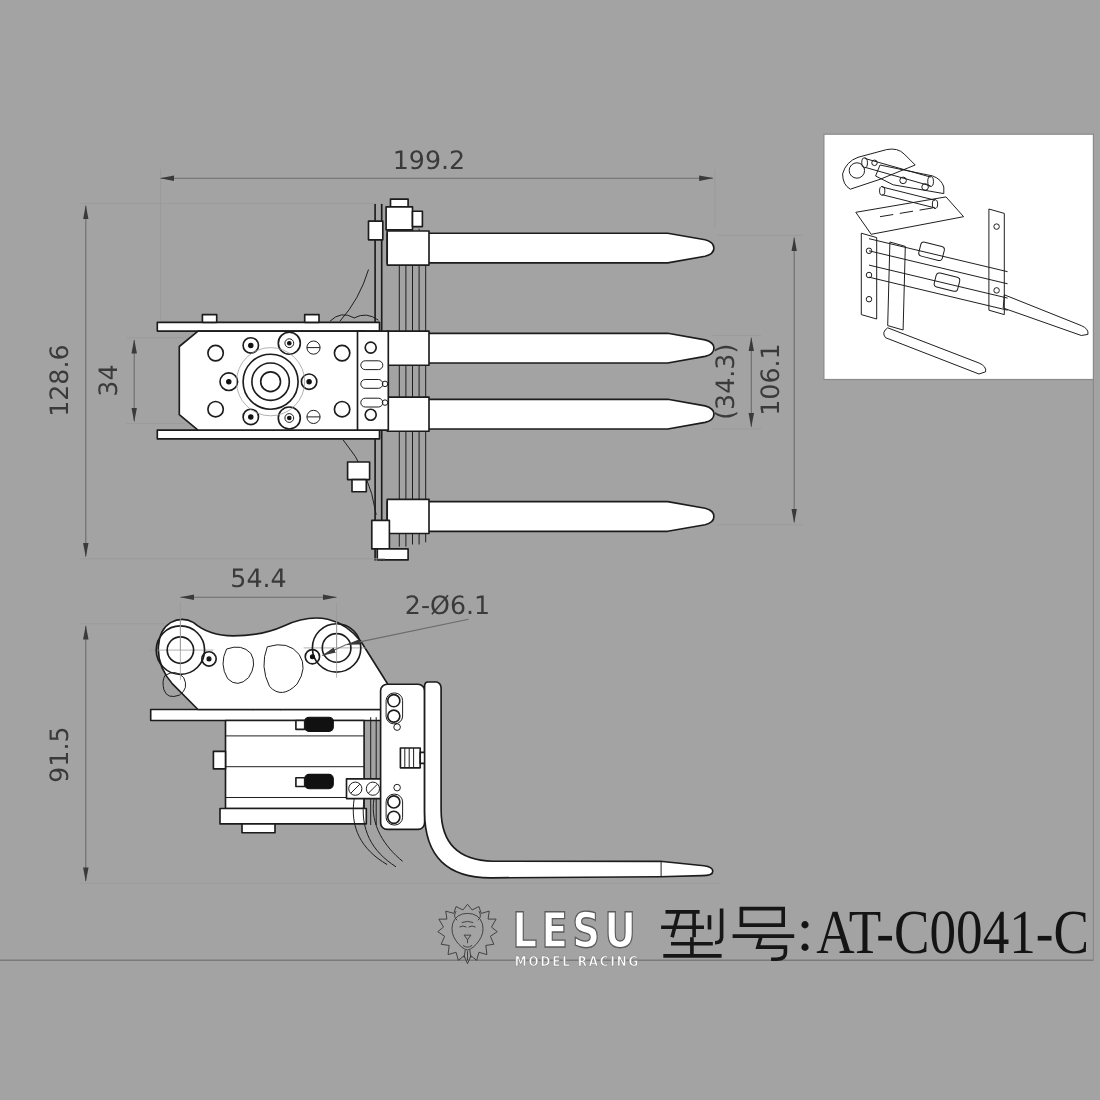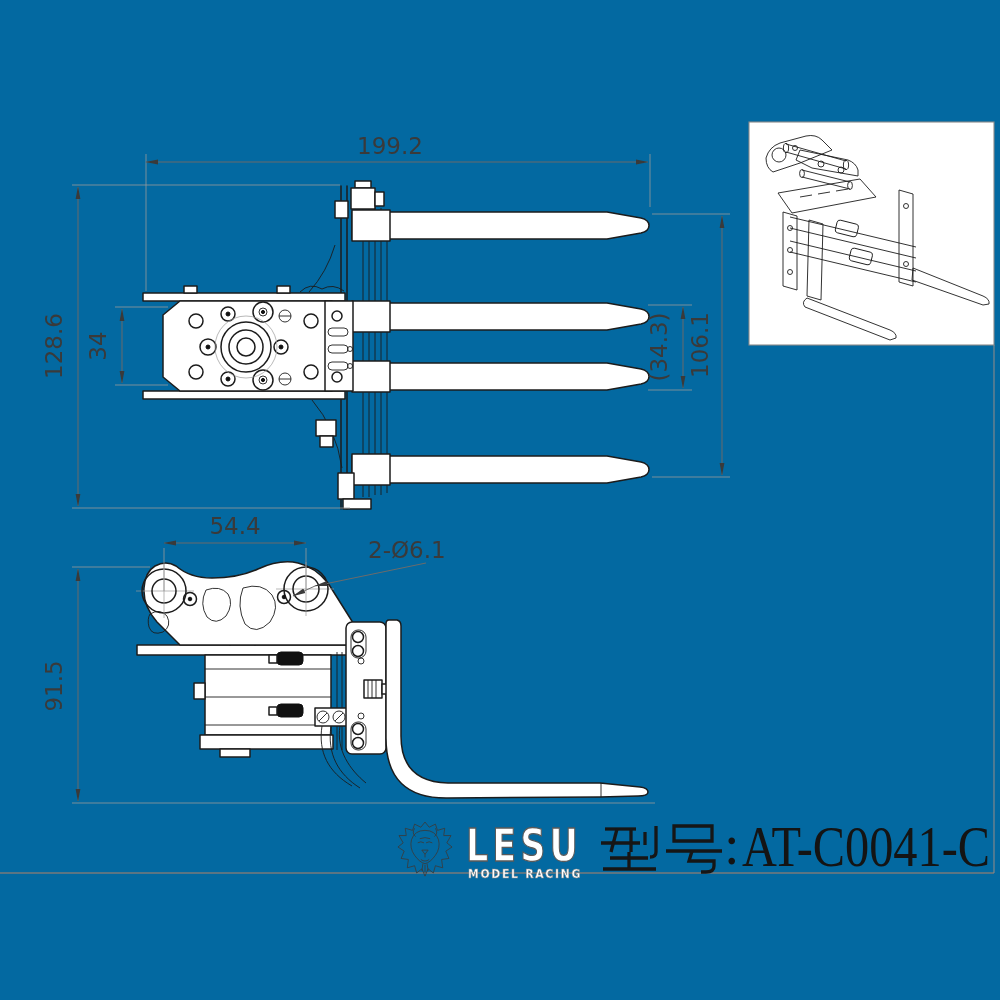--- a/index.html
+++ b/index.html
@@ -1,16 +1,16 @@
 <!DOCTYPE html>
 <html><head>
 <meta charset="utf-8">
 <style>
   html,body{margin:0;padding:0;background:#ffffff;}
-  .sheet{position:relative;width:1000px;height:1000px;background:#0369a1;overflow:hidden;
+  .sheet{position:relative;width:1000px;height:1000px;background:#a3a3a3;overflow:hidden;
          font-family:"DejaVu Sans",sans-serif;}
   svg{position:absolute;left:0;top:0;}
   .ln  {stroke:#1c1c1c;stroke-width:1.5;fill:none;stroke-linejoin:round;stroke-linecap:round;}
   .lnf {stroke:#1c1c1c;stroke-width:1.5;fill:#ffffff;stroke-linejoin:round;}
   .thin{stroke:#1c1c1c;stroke-width:0.9;fill:none;}
   .dim {stroke:#6b6b6b;stroke-width:1;fill:none;}
   .ext {stroke:#9a9a9a;stroke-width:0.8;fill:none;}
   .cl  {stroke:#9a9a9a;stroke-width:0.7;fill:none;}
   .dimtxt{font-family:"DejaVu Sans",sans-serif;font-size:23px;fill:#3a3a3a;}
   .blk {fill:#111;stroke:#111;}

